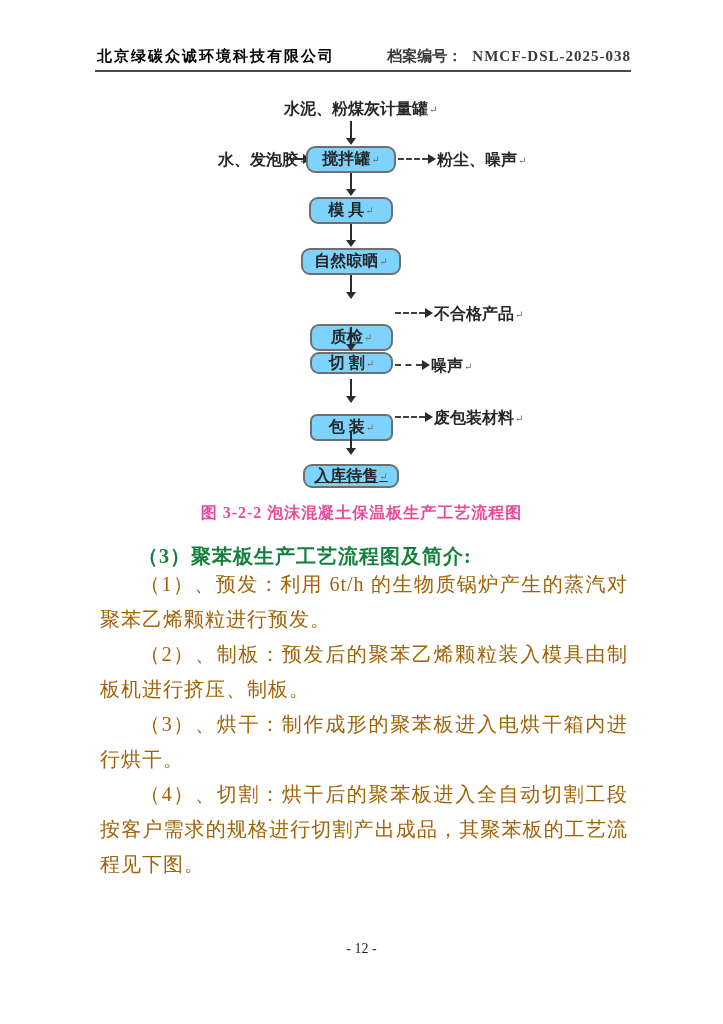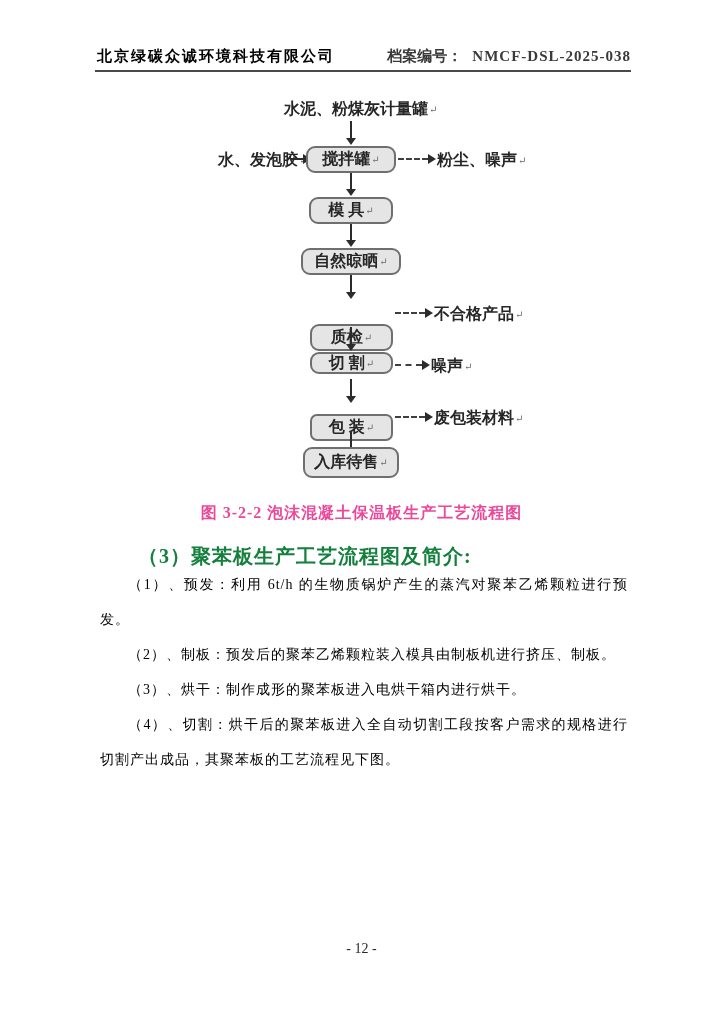--- a/index.html
+++ b/index.html
@@ -13,21 +13,21 @@
   }
   
   .hdr-company{position:absolute;left:97px;top:47px;font-size:15px;font-weight:bold;color:#000000;letter-spacing:2px;}
   .hdr-right{position:absolute;right:92px;top:47px;font-size:15px;font-weight:bold;color:#3a3a3a;}
   .hdr-right .no{margin-left:10px;letter-spacing:1px;}
   .hdr-rule{position:absolute;left:95px;top:70px;width:536px;height:2px;background:#4a4a4a;}
   
   .fc{position:absolute;left:0;top:0;width:723px;height:500px;}
   .fc-box{
     position:absolute;
-    border:2px solid #6f6f6f;border-radius:9px;background:#e5e5e5;
+    border:2px solid #6f6f6f;border-radius:9px;background:#7dd3fc;
     display:flex;align-items:center;justify-content:center;
     font-size:16px;font-weight:bold;color:#262626;
     box-sizing:border-box;
   }
   .fc-label{position:absolute;font-size:16px;font-weight:bold;color:#262626;white-space:nowrap;}
   .pmark{font-size:10px;color:#6a6a6a;font-weight:normal;margin-left:1px;vertical-align:1px;}
   .varrow{position:absolute;width:2px;background:#2b2b2b;}
   .varrow::after{content:"";position:absolute;bottom:-6px;left:-4px;width:0;height:0;
     border-left:5px solid transparent;border-right:5px solid transparent;border-top:7px solid #2b2b2b;}
   .harrow{position:absolute;height:2px;background:#2b2b2b;}
@@ -35,21 +35,21 @@
     border-top:5px solid transparent;border-bottom:5px solid transparent;border-left:8px solid #2b2b2b;}
   .dasharrow{position:absolute;height:0;border-top:2px dashed #3f3f3f;}
   .dasharrow::after{content:"";position:absolute;right:-8px;top:-6px;width:0;height:0;
     border-top:5px solid transparent;border-bottom:5px solid transparent;border-left:8px solid #2b2b2b;}
   
   .caption{position:absolute;left:0;top:503px;width:723px;text-align:center;
     font-size:16px;font-weight:bold;color:#ec4899;letter-spacing:1px;}
   .sec-heading{position:absolute;left:100px;top:543px;width:528px;
     font-size:20px;font-weight:bold;color:#15803d;text-indent:1.9em;letter-spacing:1px;}
   .body-text{position:absolute;left:100px;top:567px;width:528px;
-    font-size:14px;line-height:35px;color:#000000;text-align:justify;letter-spacing:1px;}
+    font-size:20px;line-height:35px;color:#a16207;text-align:justify;letter-spacing:1px;}
   .body-text p{margin:0;text-indent:2em;}
   
   .footer{position:absolute;left:0;top:941px;width:723px;text-align:center;
     font-size:14px;color:#262626;}
 </style>
 </head>
 <body>
 
 <div class="page">
 
@@ -116,21 +116,21 @@
     <div class="fc-box" style="left:310px;top:414px;width:83px;height:27px;border-radius:7px;">
       <span>包 装</span>
         <span class="pmark">↵</span>
     </div>
     <div class="dasharrow" style="left:395px;top:416px;width:30px;"></div>
     <div class="fc-label" style="left:434px;top:408px;">
       <span>废包装材料</span><span class="pmark">↵</span>
     </div>
     <div class="varrow" style="left:350px;top:431px;height:18px;"></div>
 
-    <div class="fc-box" style="left:303px;top:447px;width:96px;height:31px;">
+    <div class="fc-box" style="left:303px;top:464px;width:96px;height:24px;text-decoration:underline;">
       <span>入库待售</span>
         <span class="pmark">↵</span>
     </div>
   </div>
 
   <div class="caption">图 3-2-2 泡沫混凝土保温板生产工艺流程图</div>
 
   <div class="sec-heading">（3）聚苯板生产工艺流程图及简介:</div>
 
   <div class="body-text">

